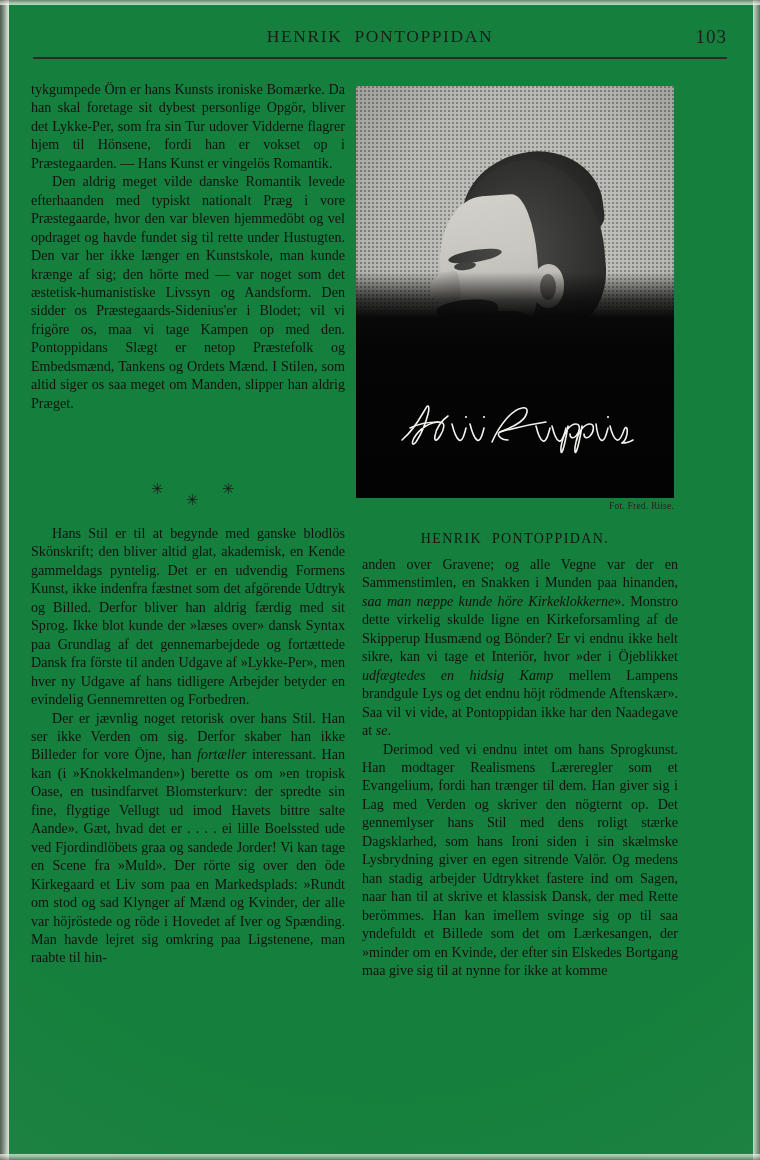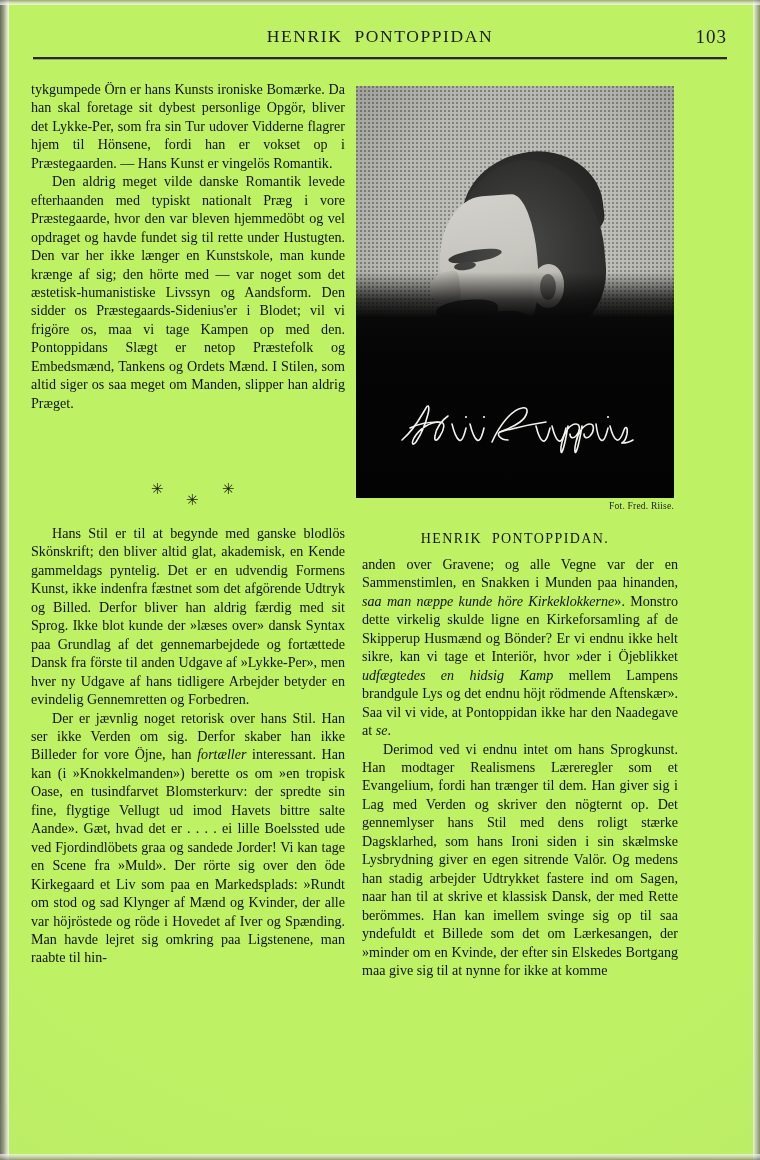--- a/index.html
+++ b/index.html
@@ -7,21 +7,21 @@
   body{
     width:760px;height:1160px;
     background:#e9e9e6;
     font-family:"Liberation Serif","DejaVu Serif",serif;
     overflow:hidden;
   }
   
   #page{
     position:relative;
     width:760px;height:1160px;
-    background:#bef264;
+    background:#15803d;
     box-sizing:border-box;
     overflow:hidden;
   }
   
   .edge{position:absolute;pointer-events:none;}
   .edge-left{left:0;top:0;width:9px;height:1160px;
     background:linear-gradient(90deg,#56544f 0%,#908e88 38%,#d9d8d2 74%,#fdfdfa 100%);opacity:.85;}
   .edge-right{right:0;top:0;width:7px;height:1160px;
     background:linear-gradient(270deg,#6e6c66 0%,#b3b1aa 45%,#fdfdfa 100%);opacity:.75;}
   .edge-top{left:0;top:0;width:760px;height:5px;

